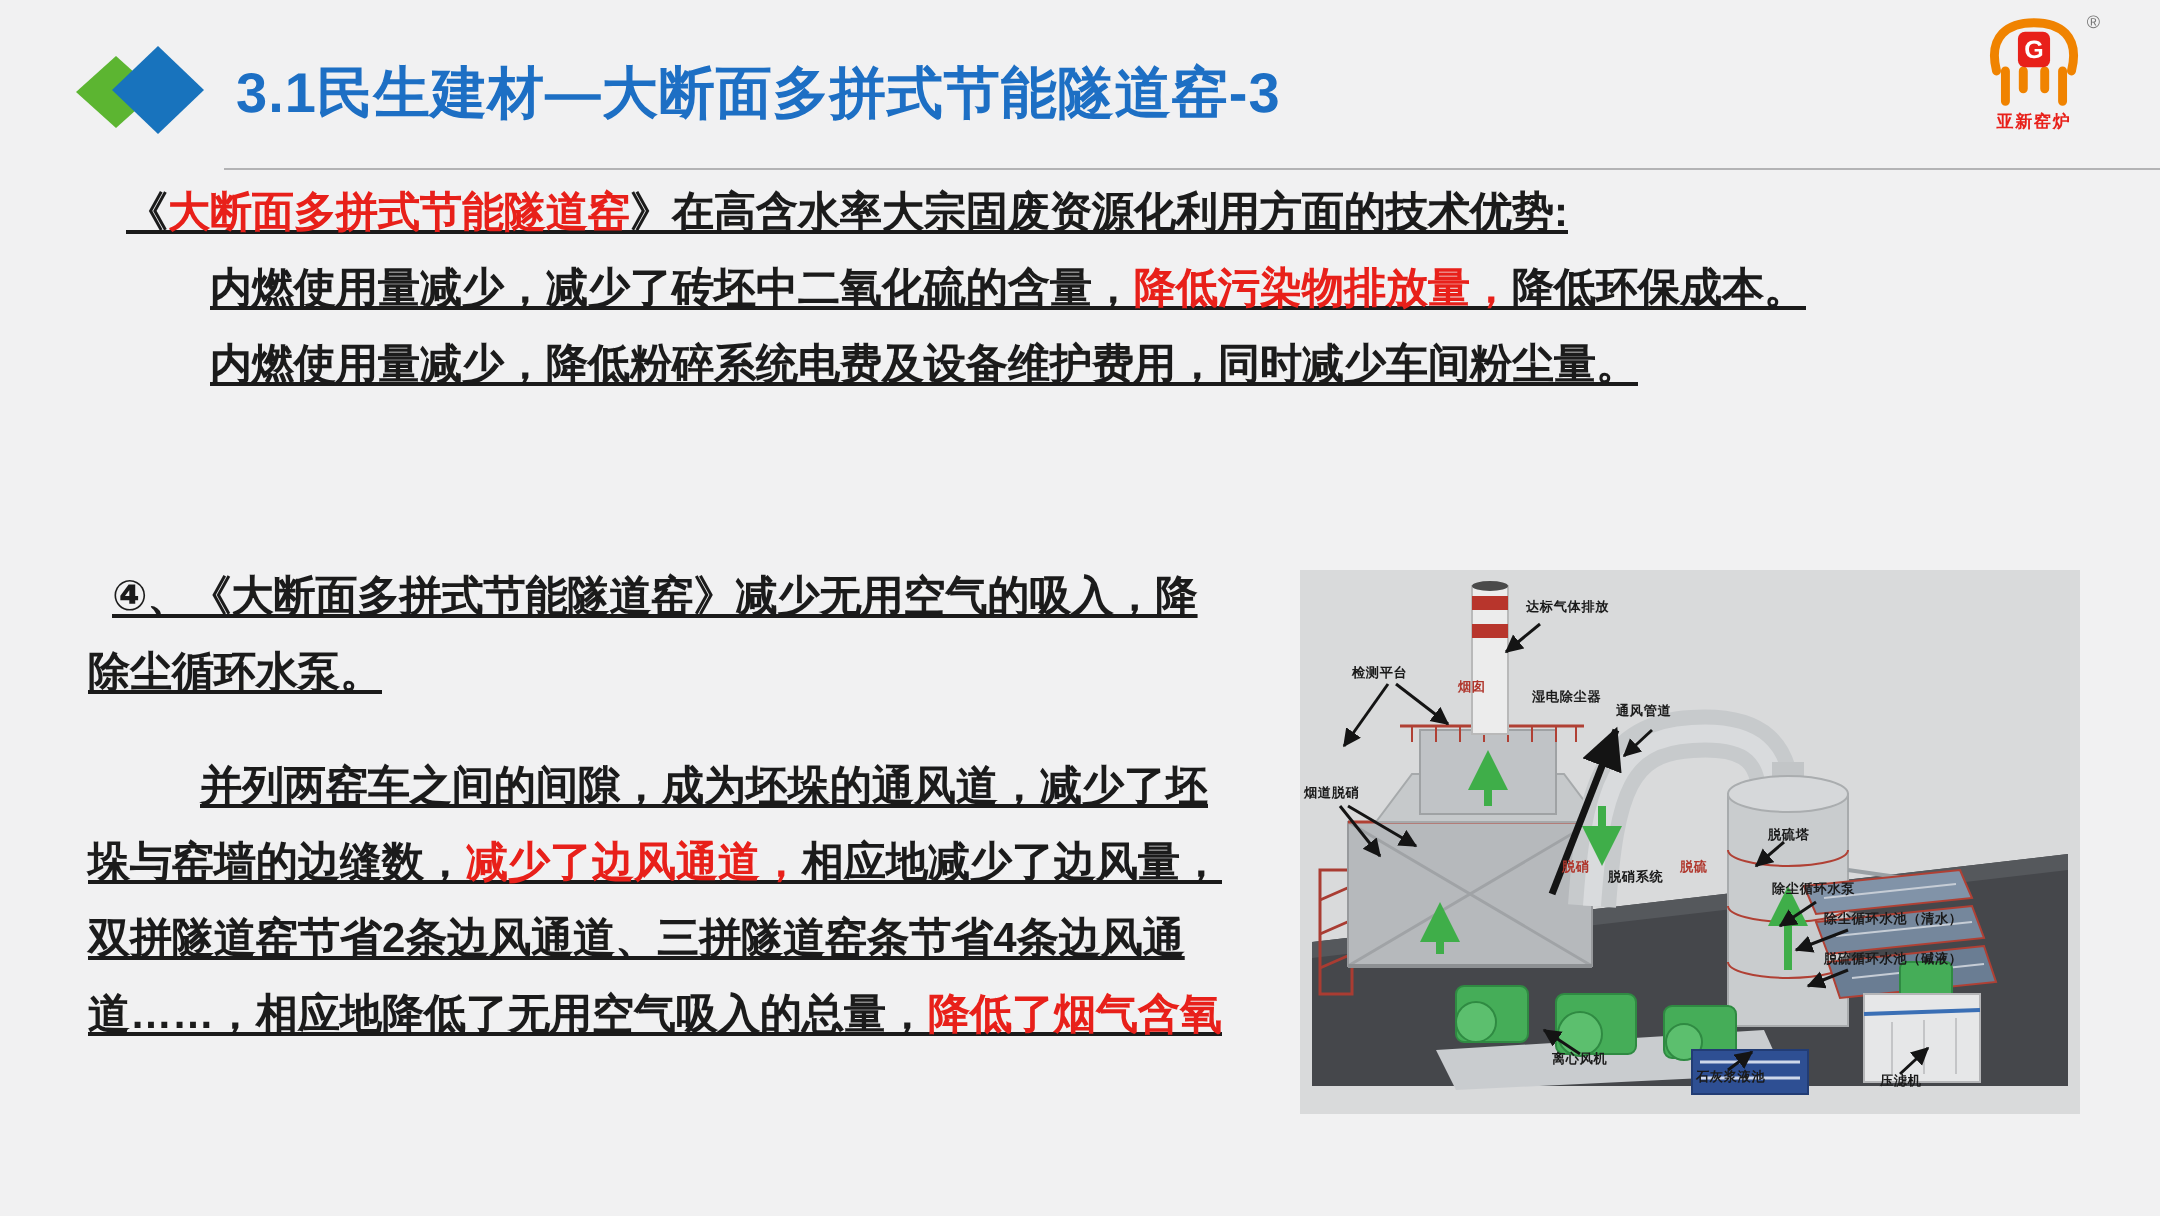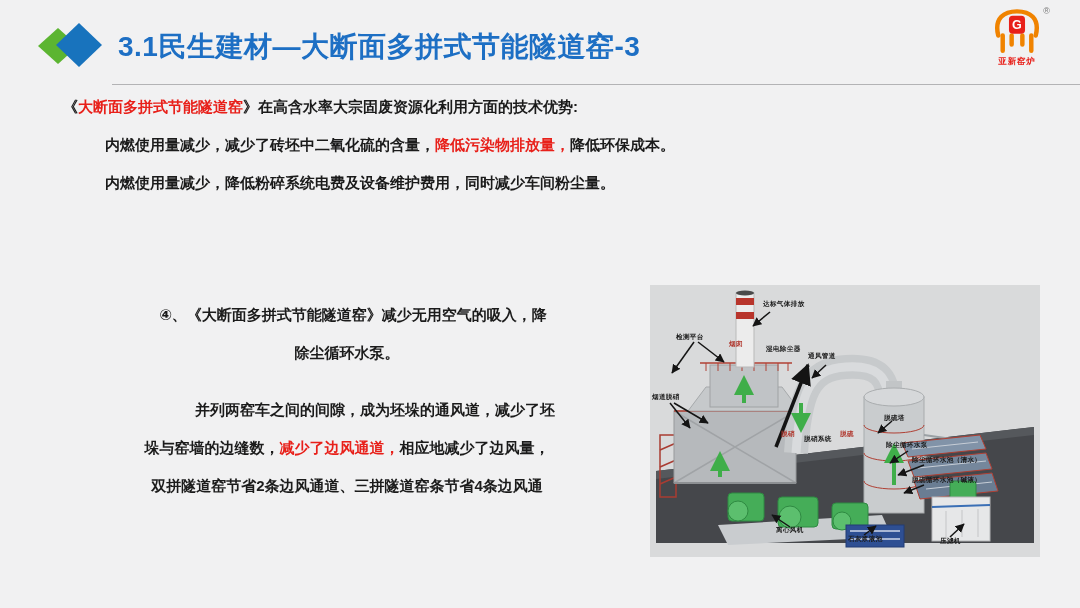--- a/index.html
+++ b/index.html
@@ -13,28 +13,28 @@
   .title-rule { position:absolute; left:112px; right:0; top:84px; height:1px; background:#b3b3b5; }
 
   .logo { position:absolute; right:22px; top:6px; width:82px; height:76px; text-align:center; }
   .logo svg { display:block; margin:0 auto; }
   .logo .brand { display:block; margin-top:-2px; font-size:10px; font-weight:700; color:#e8201a;
                  letter-spacing:1px; transform:scale(0.85); }
   .logo .reg { position:absolute; right:8px; top:0; font-size:9px; color:#777; }
 
   
   .bodytext { position:absolute; left:44px; top:88px; width:1000px; color:#1b1b1b; }
-  .ln { font-size:15px; font-weight:700; line-height:38px; white-space:nowrap; }
+  .ln { font-size:21px; font-weight:700; line-height:38px; white-space:nowrap;text-decoration:underline; }
   .red { color:#e8201a; }
   .ind-a { padding-left:19px; }
   .ind-b { padding-left:12px; }
   .ind-c { padding-left:61px; }
   .ind-d { padding-left:56px;margin-top:19px; }
 
-  .leftcol { position:absolute; left:44px; top:296px; width:606px; color:#1b1b1b;text-align:center; }
+  .leftcol { position:absolute; left:44px; top:280px; width:606px; color:#1b1b1b; }
 
   
   .figure { position:absolute; left:650px; top:285px; width:390px; height:272px; background:#d9dadb; }
   .figure svg { position:absolute; left:0; top:0; }
   .flabel { position:absolute; font-size:10px; font-weight:700; color:#1a1a1a;
             white-space:nowrap; transform:scale(0.66); transform-origin:0 0; letter-spacing:0.5px; }
   .flabel.redlbl { color:#b0372d; }
 </style>
 </head>
 <body>
@@ -64,20 +64,21 @@
     <div class="ln ind-c"><span>内燃使用量减少，减少了砖坯中二氧化硫的含量，</span><span class="red">降低污染物排放量，</span><span>降低环保成本。</span></div>
     <div class="ln ind-c"><span>内燃使用量减少，降低粉碎系统电费及设备维护费用，同时减少车间粉尘量。</span></div>
   </div>
 
   <div class="leftcol">
     <div class="ln ind-b"><span>④、《大断面多拼式节能隧道窑》减少无用空气的吸入，降</span></div>
     <div class="ln"><span>除尘循环水泵。</span></div>
     <div class="ln ind-d"><span>并列两窑车之间的间隙，成为坯垛的通风道，减少了坯</span></div>
     <div class="ln"><span>垛与窑墙的边缝数，</span><span class="red">减少了边风通道，</span><span>相应地减少了边风量，</span></div>
     <div class="ln"><span>双拼隧道窑节省2条边风通道、三拼隧道窑条节省4条边风通</span></div>
+    <div class="ln"><span>道……，相应地降低了无用空气吸入的总量，</span><span class="red">降低了烟气含氧</span></div>
   </div>
 
   <div class="figure">
     <svg width="390" height="272" viewBox="0 0 390 272">
       <defs>
         <marker id="ah" markerWidth="7" markerHeight="7" refX="5.5" refY="3" orient="auto">
           <path d="M0,0 L6,3 L0,6 z" fill="#141414"></path>
         </marker>
         <marker id="gah" markerWidth="6" markerHeight="6" refX="4" refY="2.5" orient="auto">
           <path d="M0,0 L5,2.5 L0,5 z" fill="#3fae49"></path>

